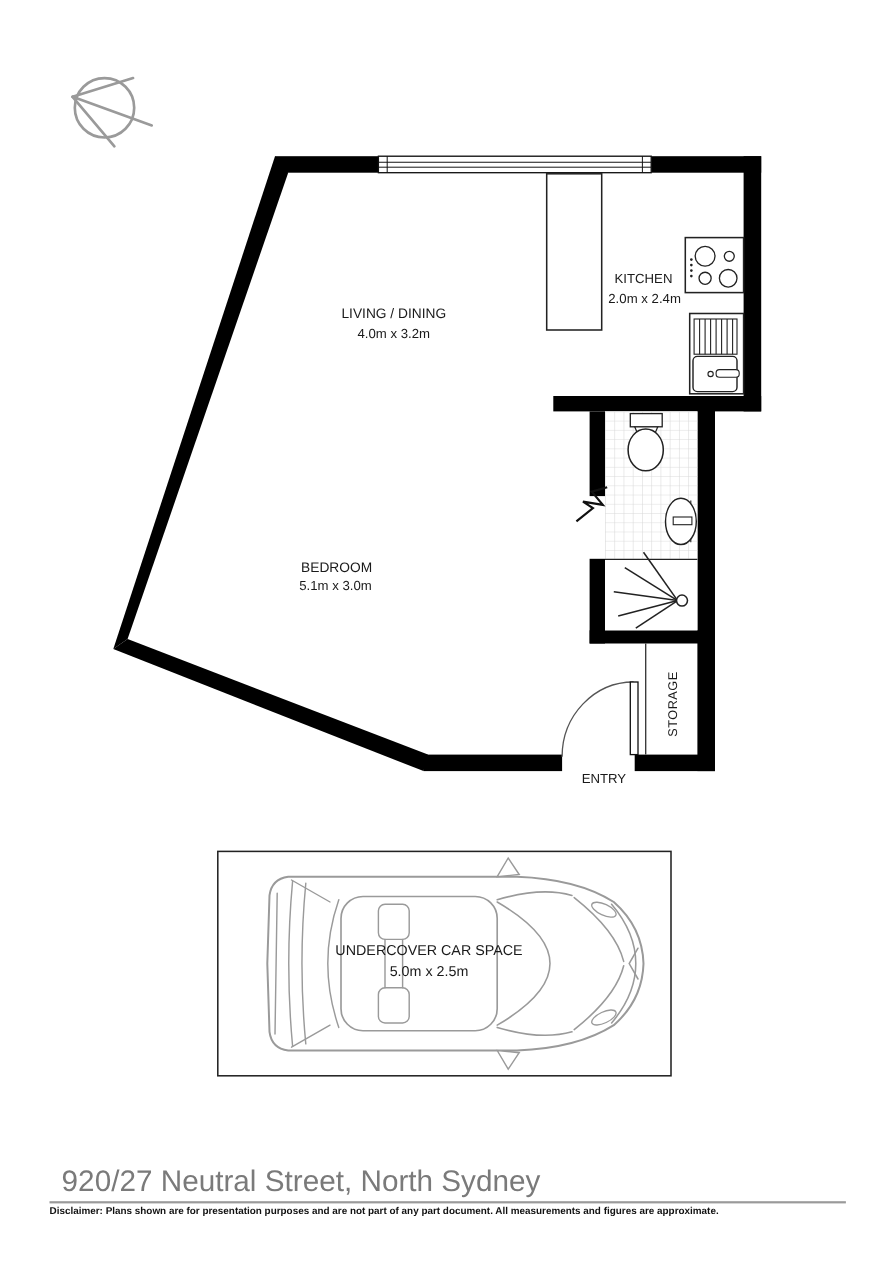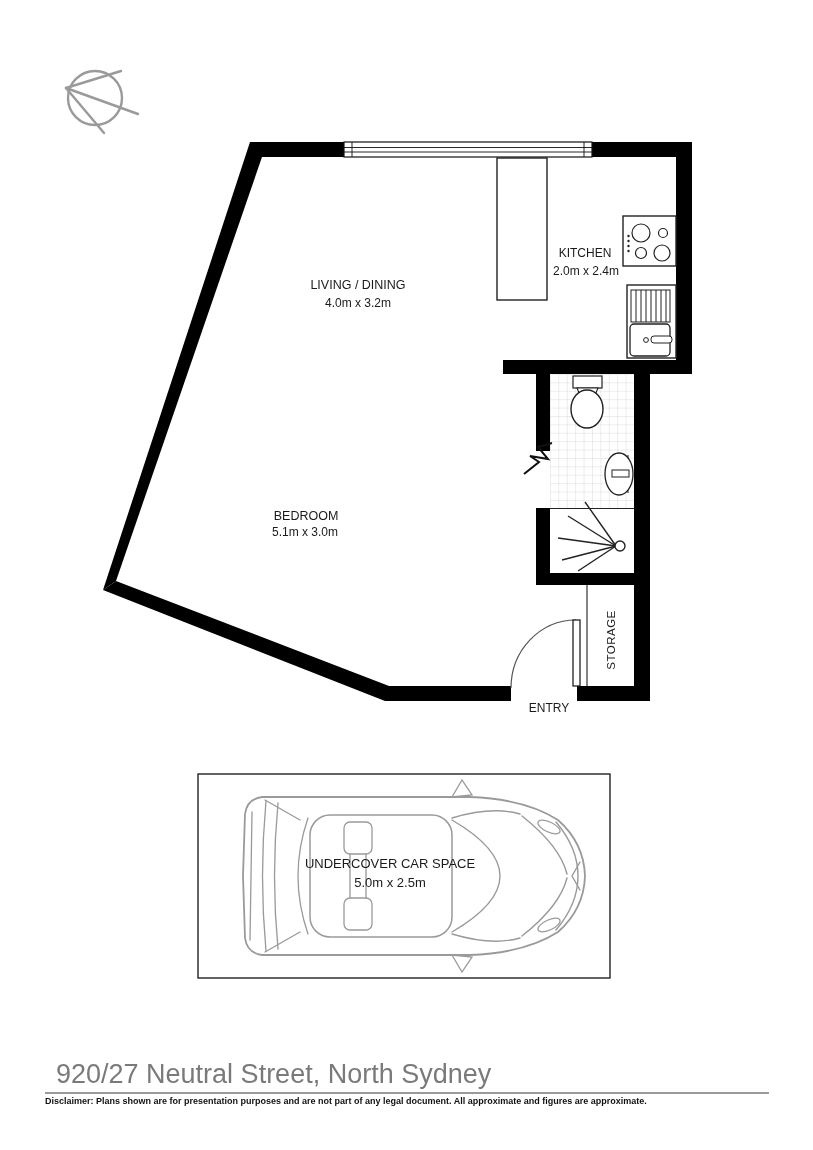--- a/index.html
+++ b/index.html
@@ -209,15 +209,15 @@
     </g>
 
     <g text-anchor="middle">
       <text class="car-label" x="390" y="868">UNDERCOVER CAR SPACE</text>
       <text class="car-label" x="390" y="887">5.0m x 2.5m</text>
     </g>
   </svg>
 
   <div class="footer-title">920/27 Neutral Street, North Sydney</div>
   <div class="footer-rule"></div>
-  <div class="footer-disclaimer">Disclaimer: Plans shown are for presentation purposes and are not part of any legal document. All approximate and figures are approximate.</div>
+  <div class="footer-disclaimer">Disclaimer: Plans shown are for presentation purposes and are not part of any part document. All measurements and figures are approximate.</div>
 
 </div>
 
 </body></html>

